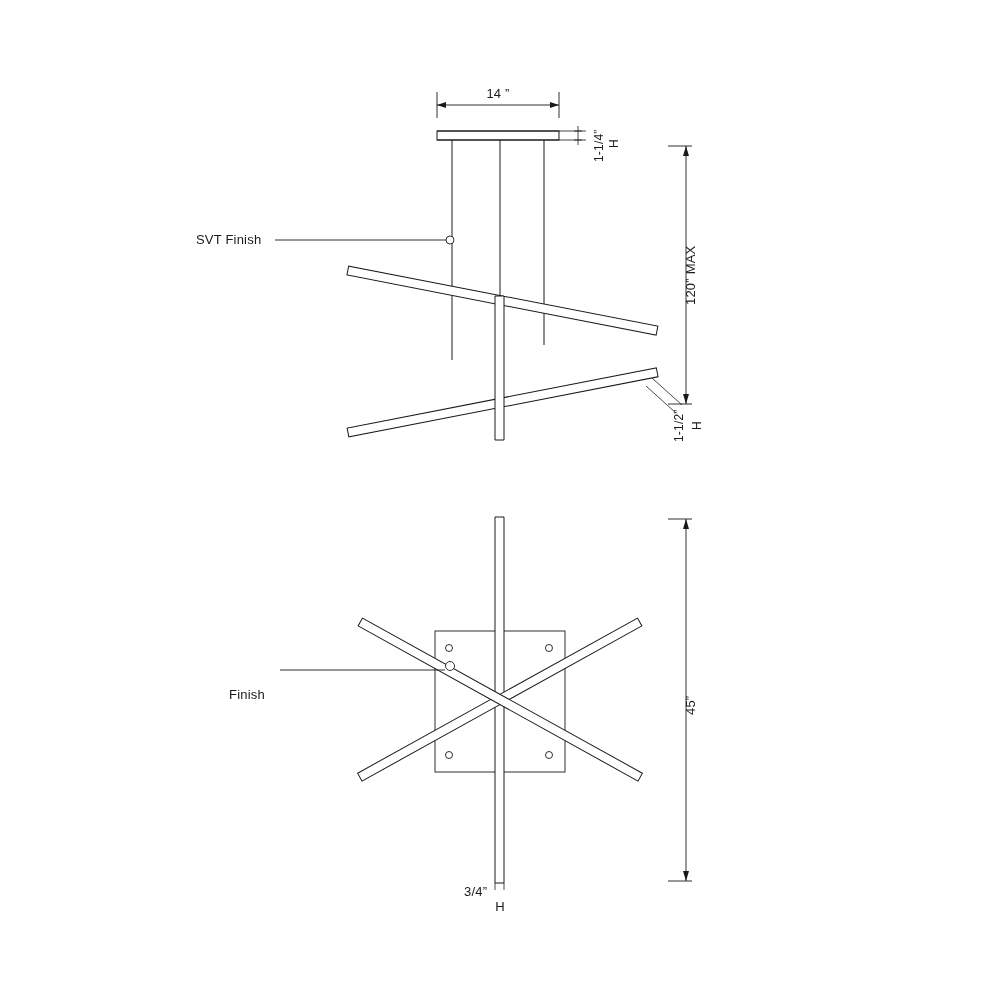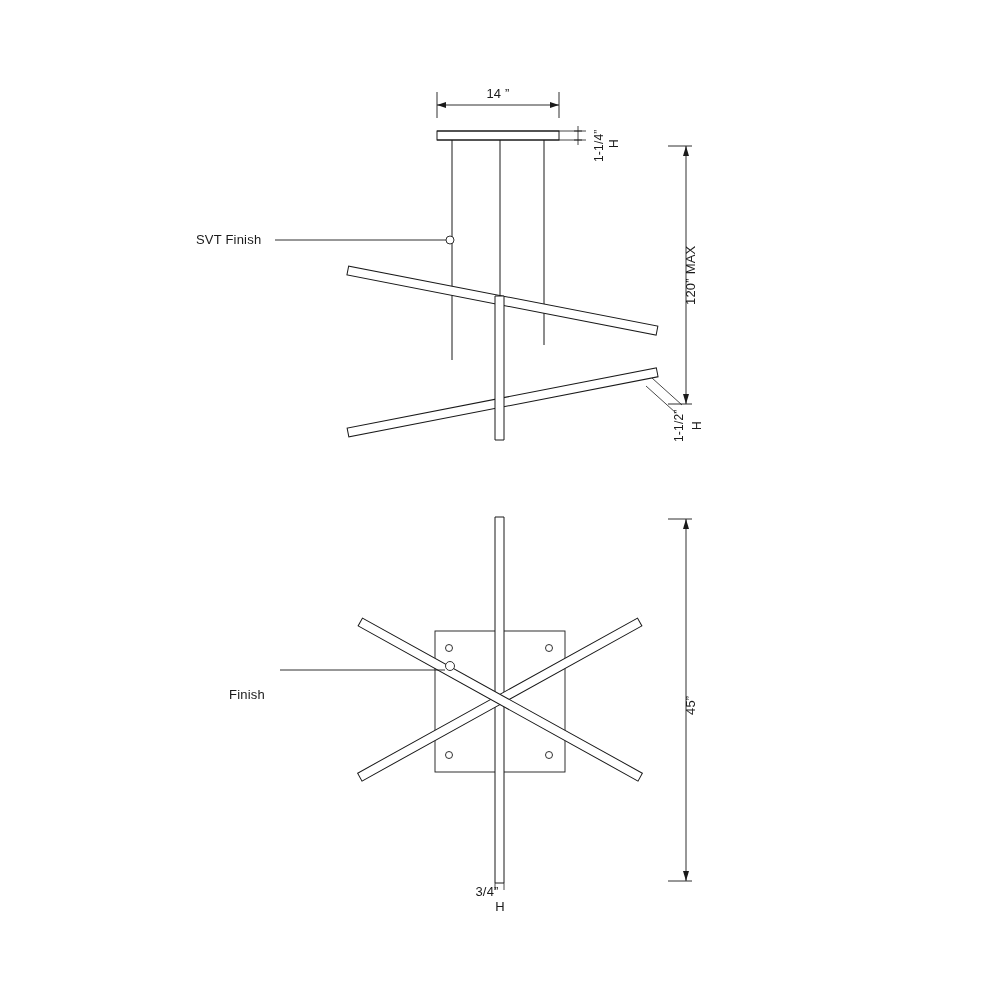--- a/index.html
+++ b/index.html
@@ -154,17 +154,17 @@
   <div class="label small rot90" style="left:672px; top:442px;">1-1/2”</div>
 
   <div class="label small rot90" style="left:690px; top:430px;">H</div>
 
   <div class="label" style="left:196px; top:232px;">SVT Finish</div>
 
   <div class="label" style="left:229px; top:663px;margin-top:24px;">Finish</div>
 
   <div class="label rot90" style="left:683px; top:715px;">45”</div>
 
-  <div class="label" style="left:442px; top:884px; width:90px; text-align:center;">3/4”</div>
+  <div class="label" style="left:464px; top:884px; width:90px; ">3/4”</div>
 
   <div class="label" style="left:455px; top:899px; width:90px; text-align:center;">H</div>
 
 </div>
 
 </body></html>

